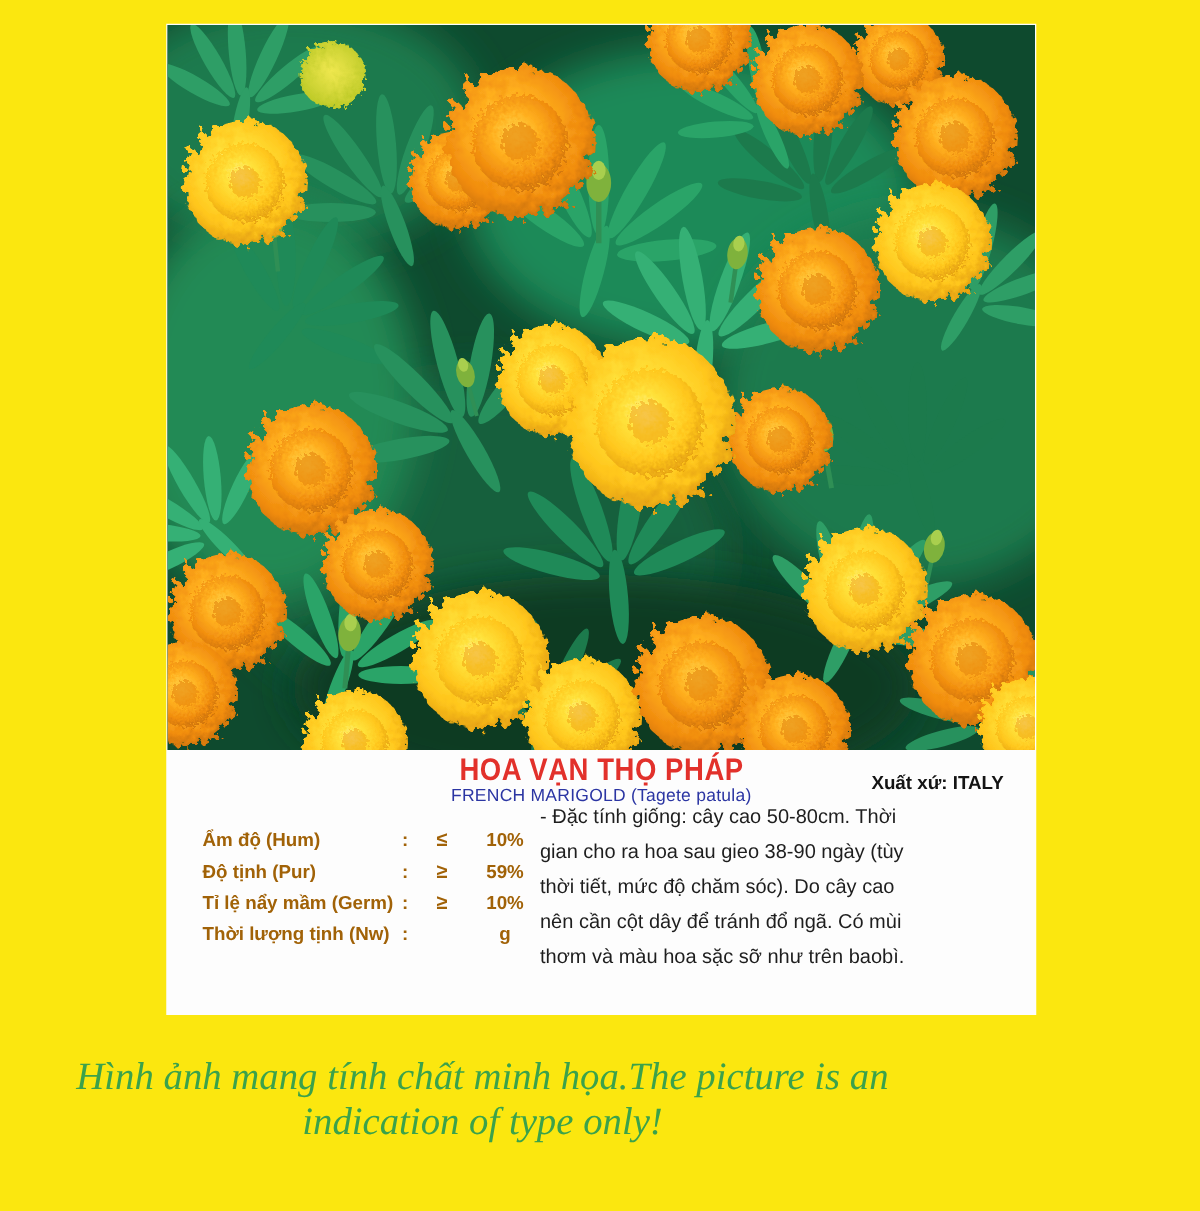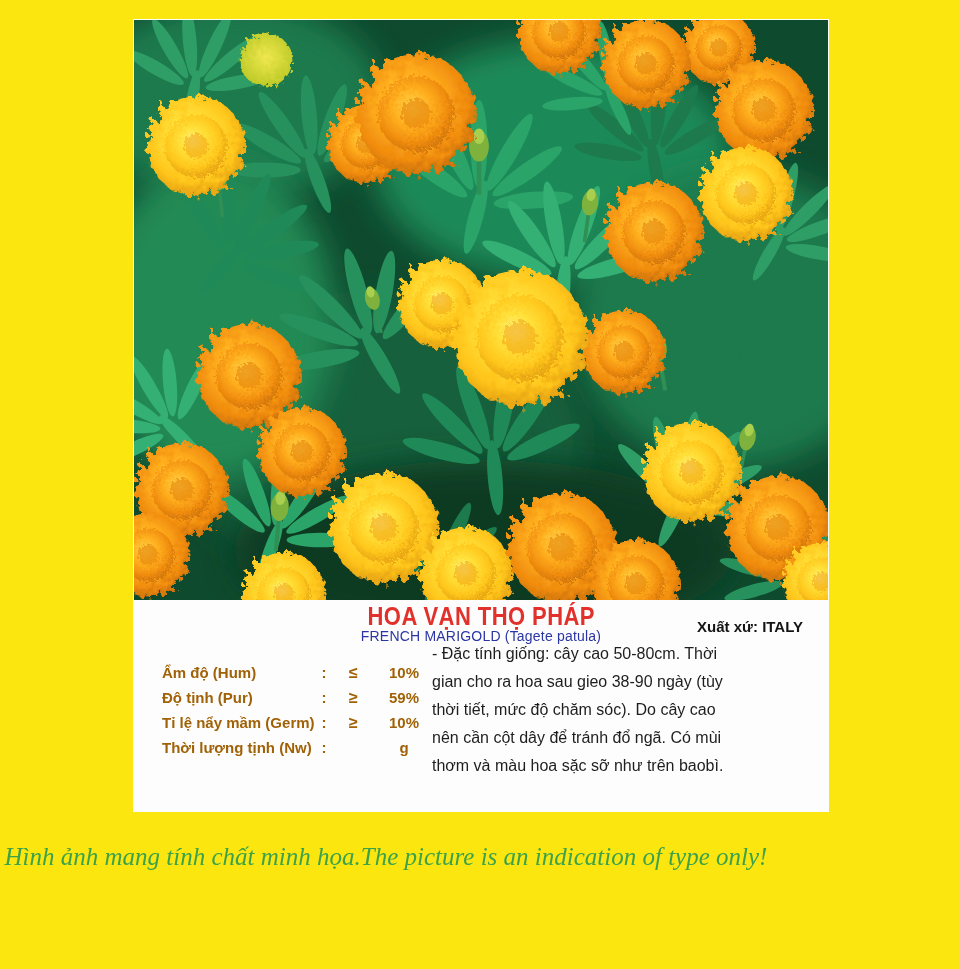--- a/index.html
+++ b/index.html
@@ -41,21 +41,21 @@
   .spec-colon{text-align:center;}
   .spec-op{text-align:center;font-size:16px;}
   .spec-value{text-align:center;}
   .desc{
     position:absolute;left:299px;top:40px;width:304px;
     font-size:16px;line-height:28px;color:#1e1e1e;text-align:left;
   }
   .disclaimer{
     position:absolute;left:0;top:843px;width:772px;text-align:center;
     font-family:"Liberation Serif",serif;font-style:italic;
-    font-size:25px;color:#3ba24b;
+    font-size:31px;color:#3ba24b;
   }
 </style>
 </head>
 <body>
 
 <div class="card">
 
   <div class="photo">
     <svg width="694" height="580" viewBox="0 0 694 580" preserveAspectRatio="none" xmlns="http://www.w3.org/2000/svg">
       <defs>

